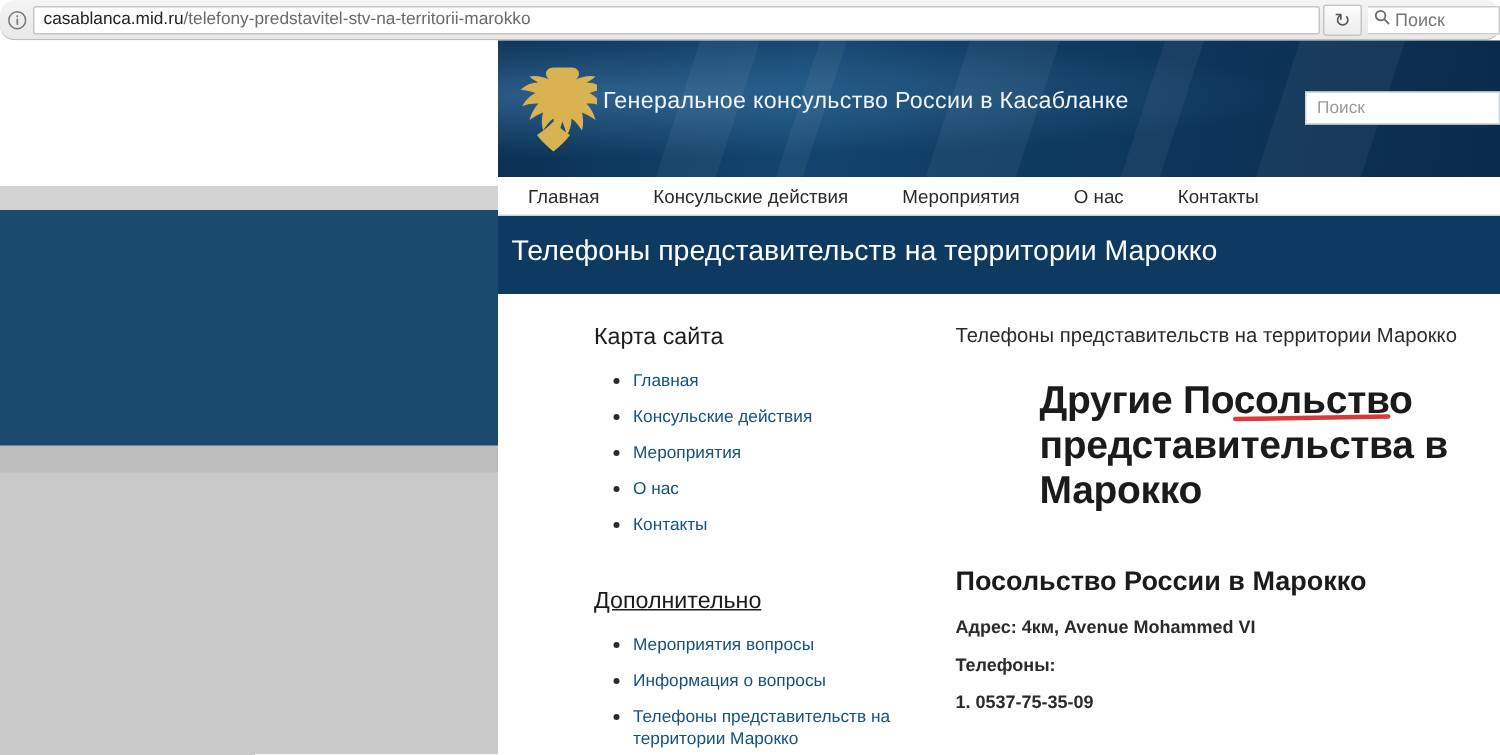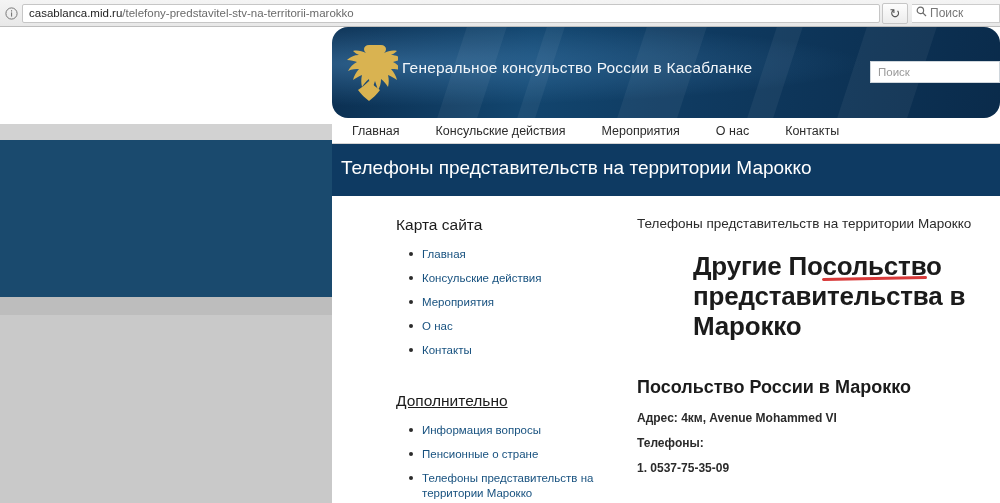--- a/index.html
+++ b/index.html
@@ -16,21 +16,21 @@
     overflow: hidden;
     background: #ffffff;
   }
 
   
   .browser-bar {
     position: absolute; top: 0; left: 0;
     width: 1000px; height: 27px;
     background: linear-gradient(#f4f4f4, #e8e8e8);
     border-bottom: 1px solid #bdbdbd;
-    display: flex; align-items: center;
+    display: flex; align-items: center; border-radius: 10px;
   }
   .info-icon {
     width: 22px; height: 27px;
     display: flex; align-items: center; justify-content: center;
     color: #777;
   }
   .info-icon svg { display: block; }
   .url-field {
     flex: 1;
     height: 19px;
@@ -95,21 +95,20 @@
   }
 
   
   .site-header {
     position: absolute; top: 27px; left: 332px;
     width: 668px; height: 91px;
     background:
       radial-gradient(ellipse at 8% 40%, rgba(70,130,180,0.55) 0%, rgba(70,130,180,0) 55%),
       linear-gradient(100deg, #0b2f51 0%, #12456e 30%, #0f3a60 55%, #0a2b4b 100%);
     overflow: hidden;
-    border-radius: 16px;
   }
   .hdr-streak {
     position: absolute; top: 0; height: 91px;
     background: rgba(255,255,255,0.05);
     transform: skewX(-18deg);
   }
   .eagle {
     position: absolute; left: 0px; top: 5px;
     width: 74px; height: 80px;
     display: flex; align-items: center; justify-content: center;
@@ -334,22 +333,22 @@
       <ul class="sb-list">
         <li><span class="bullet"></span><span>Главная</span></li>
         <li><span class="bullet"></span><span>Консульские действия</span></li>
         <li><span class="bullet"></span><span>Мероприятия</span></li>
         <li><span class="bullet"></span><span>О нас</span></li>
         <li><span class="bullet"></span><span>Контакты</span></li>
       </ul>
 
       <div class="sb-title second">Дополнительно</div>
       <ul class="sb-list">
-        <li><span class="bullet"></span><span>Информация вопросы</span></li>
-        <li><span class="bullet"></span><span>Пенсионные о стране</span></li>
+        <li><span class="bullet"></span><span>Мероприятия вопросы</span></li>
+        <li><span class="bullet"></span><span>Информация о вопросы</span></li>
         <li class="sb-multiline"><span class="bullet"></span><span>Телефоны представительств на территории Марокко</span></li>
       </ul>
     </div>
 
     <div class="col-right">
       <div class="bc-line">Телефоны представительств на территории Марокко</div>
 
       <div class="big-heading">
         <span>Другие Посольство представительства в Марокко</span>
         <span class="redline"></span>

